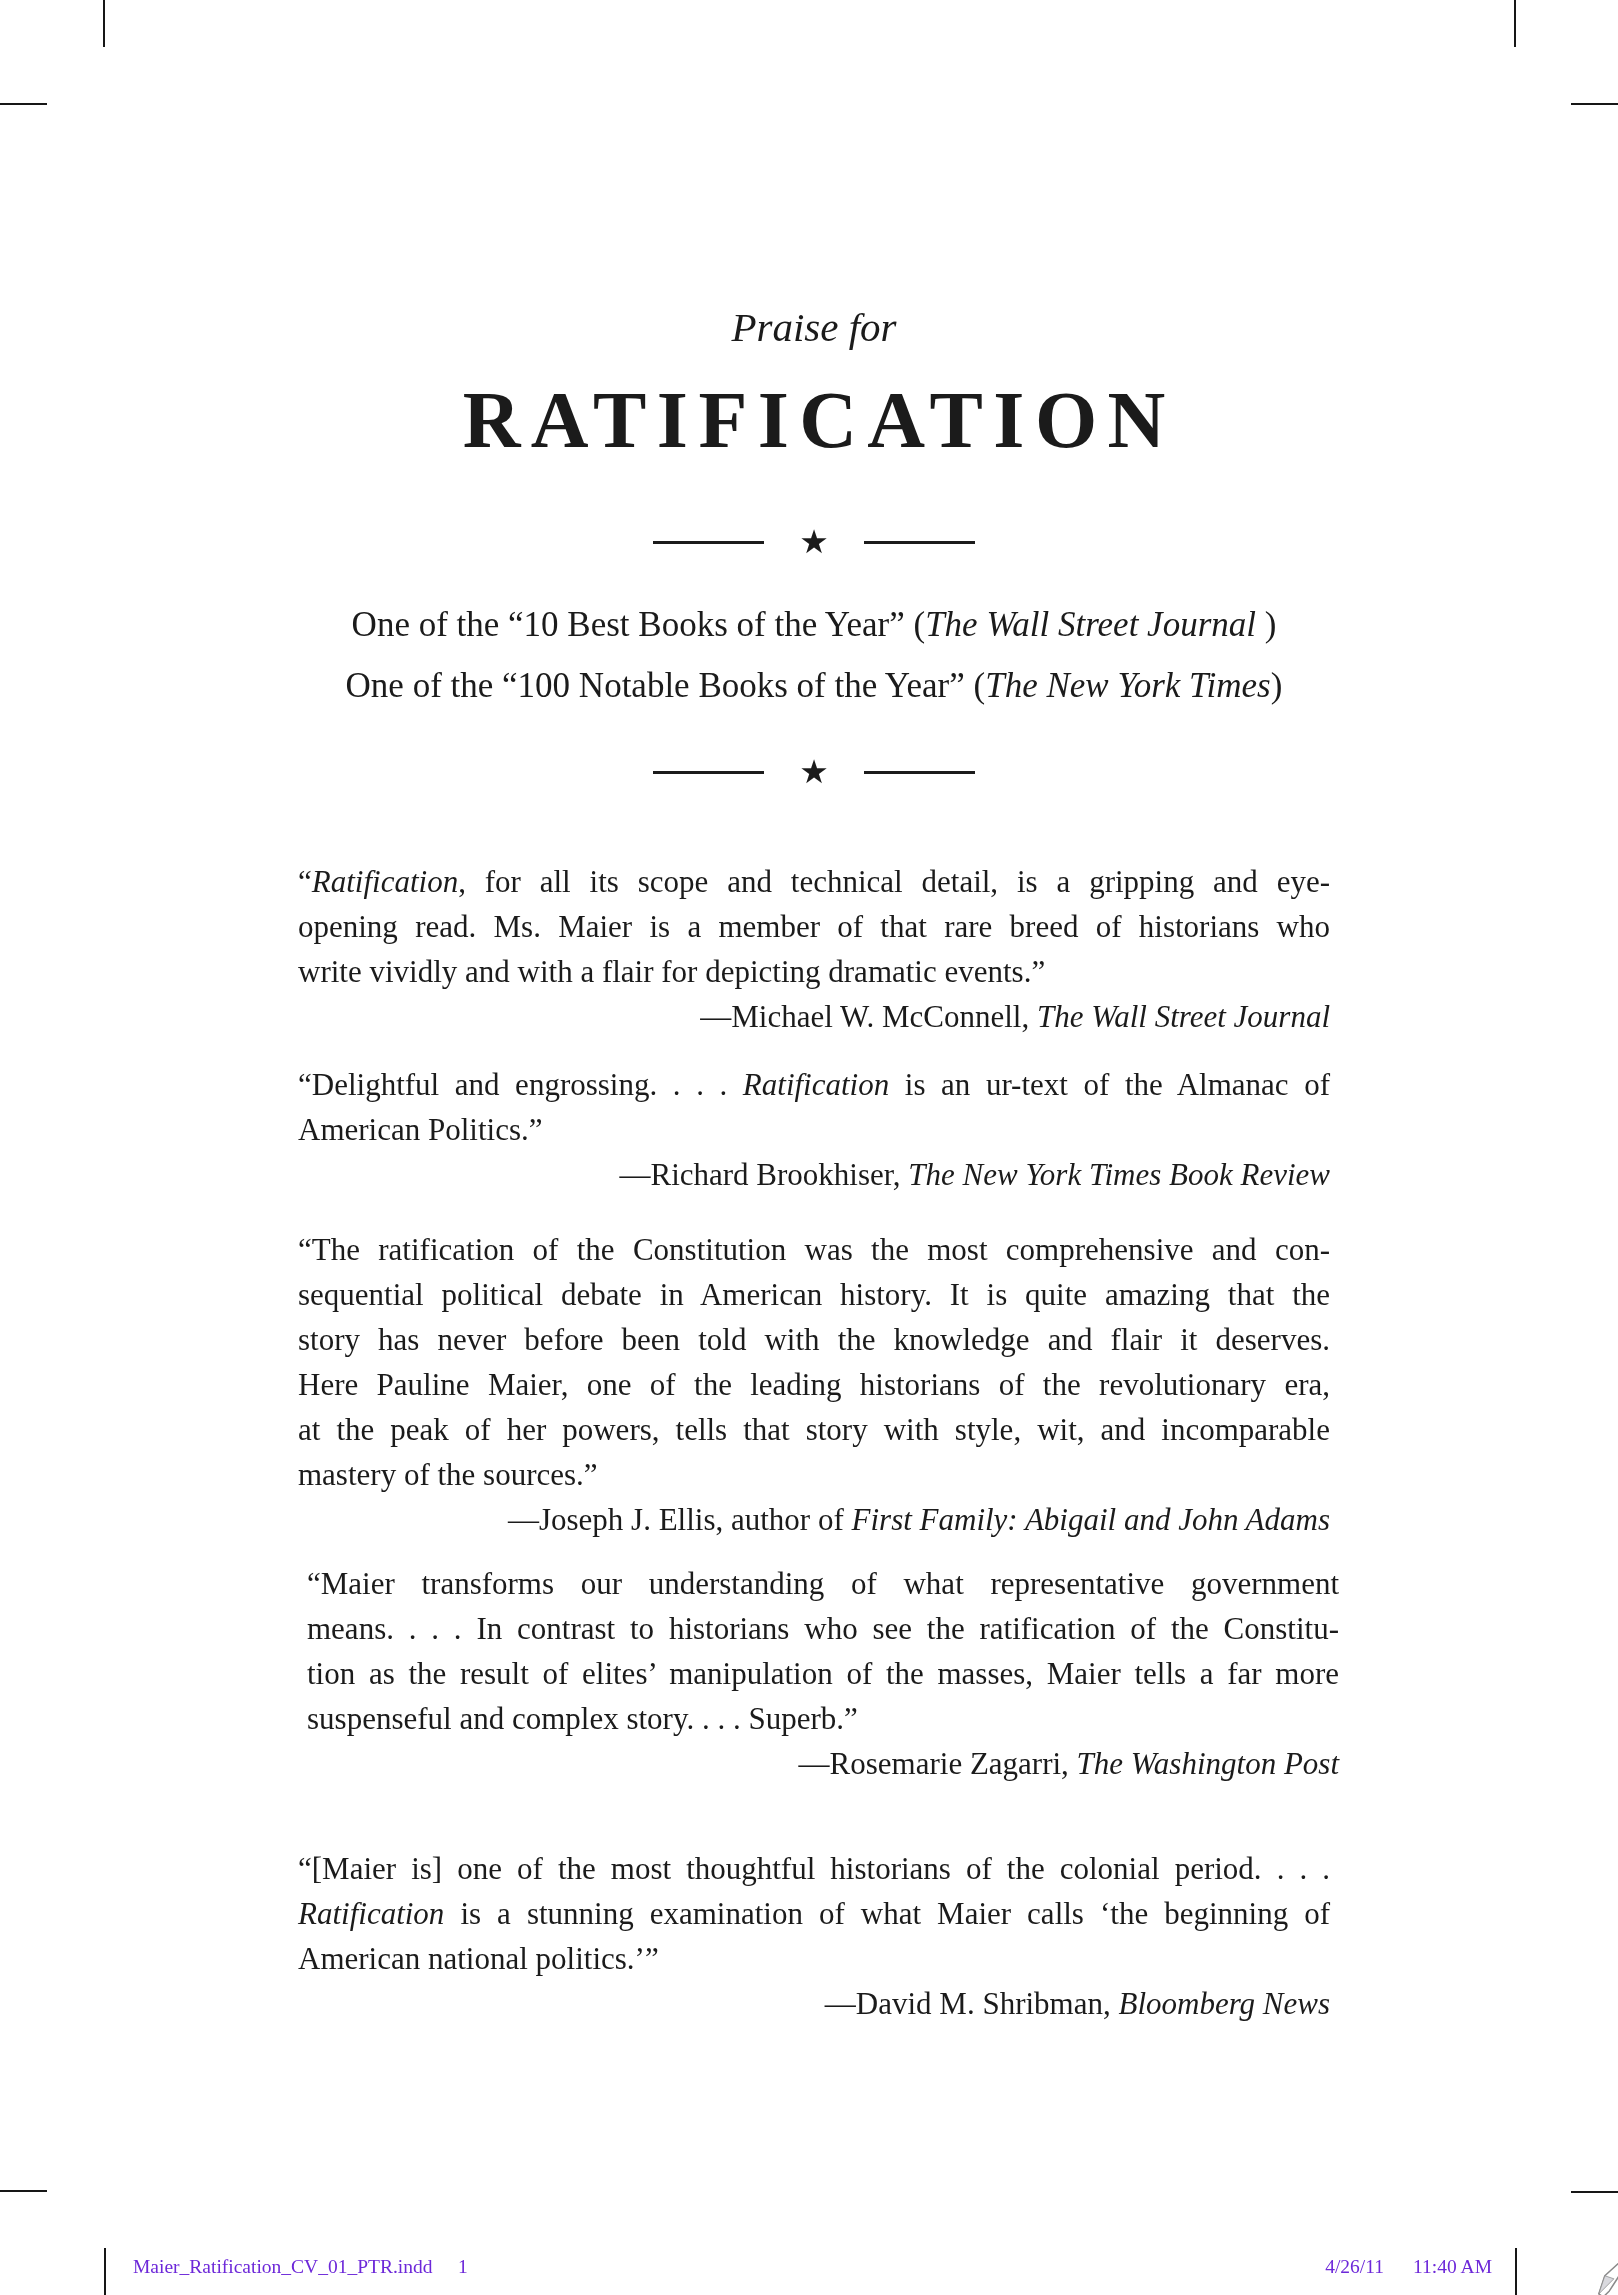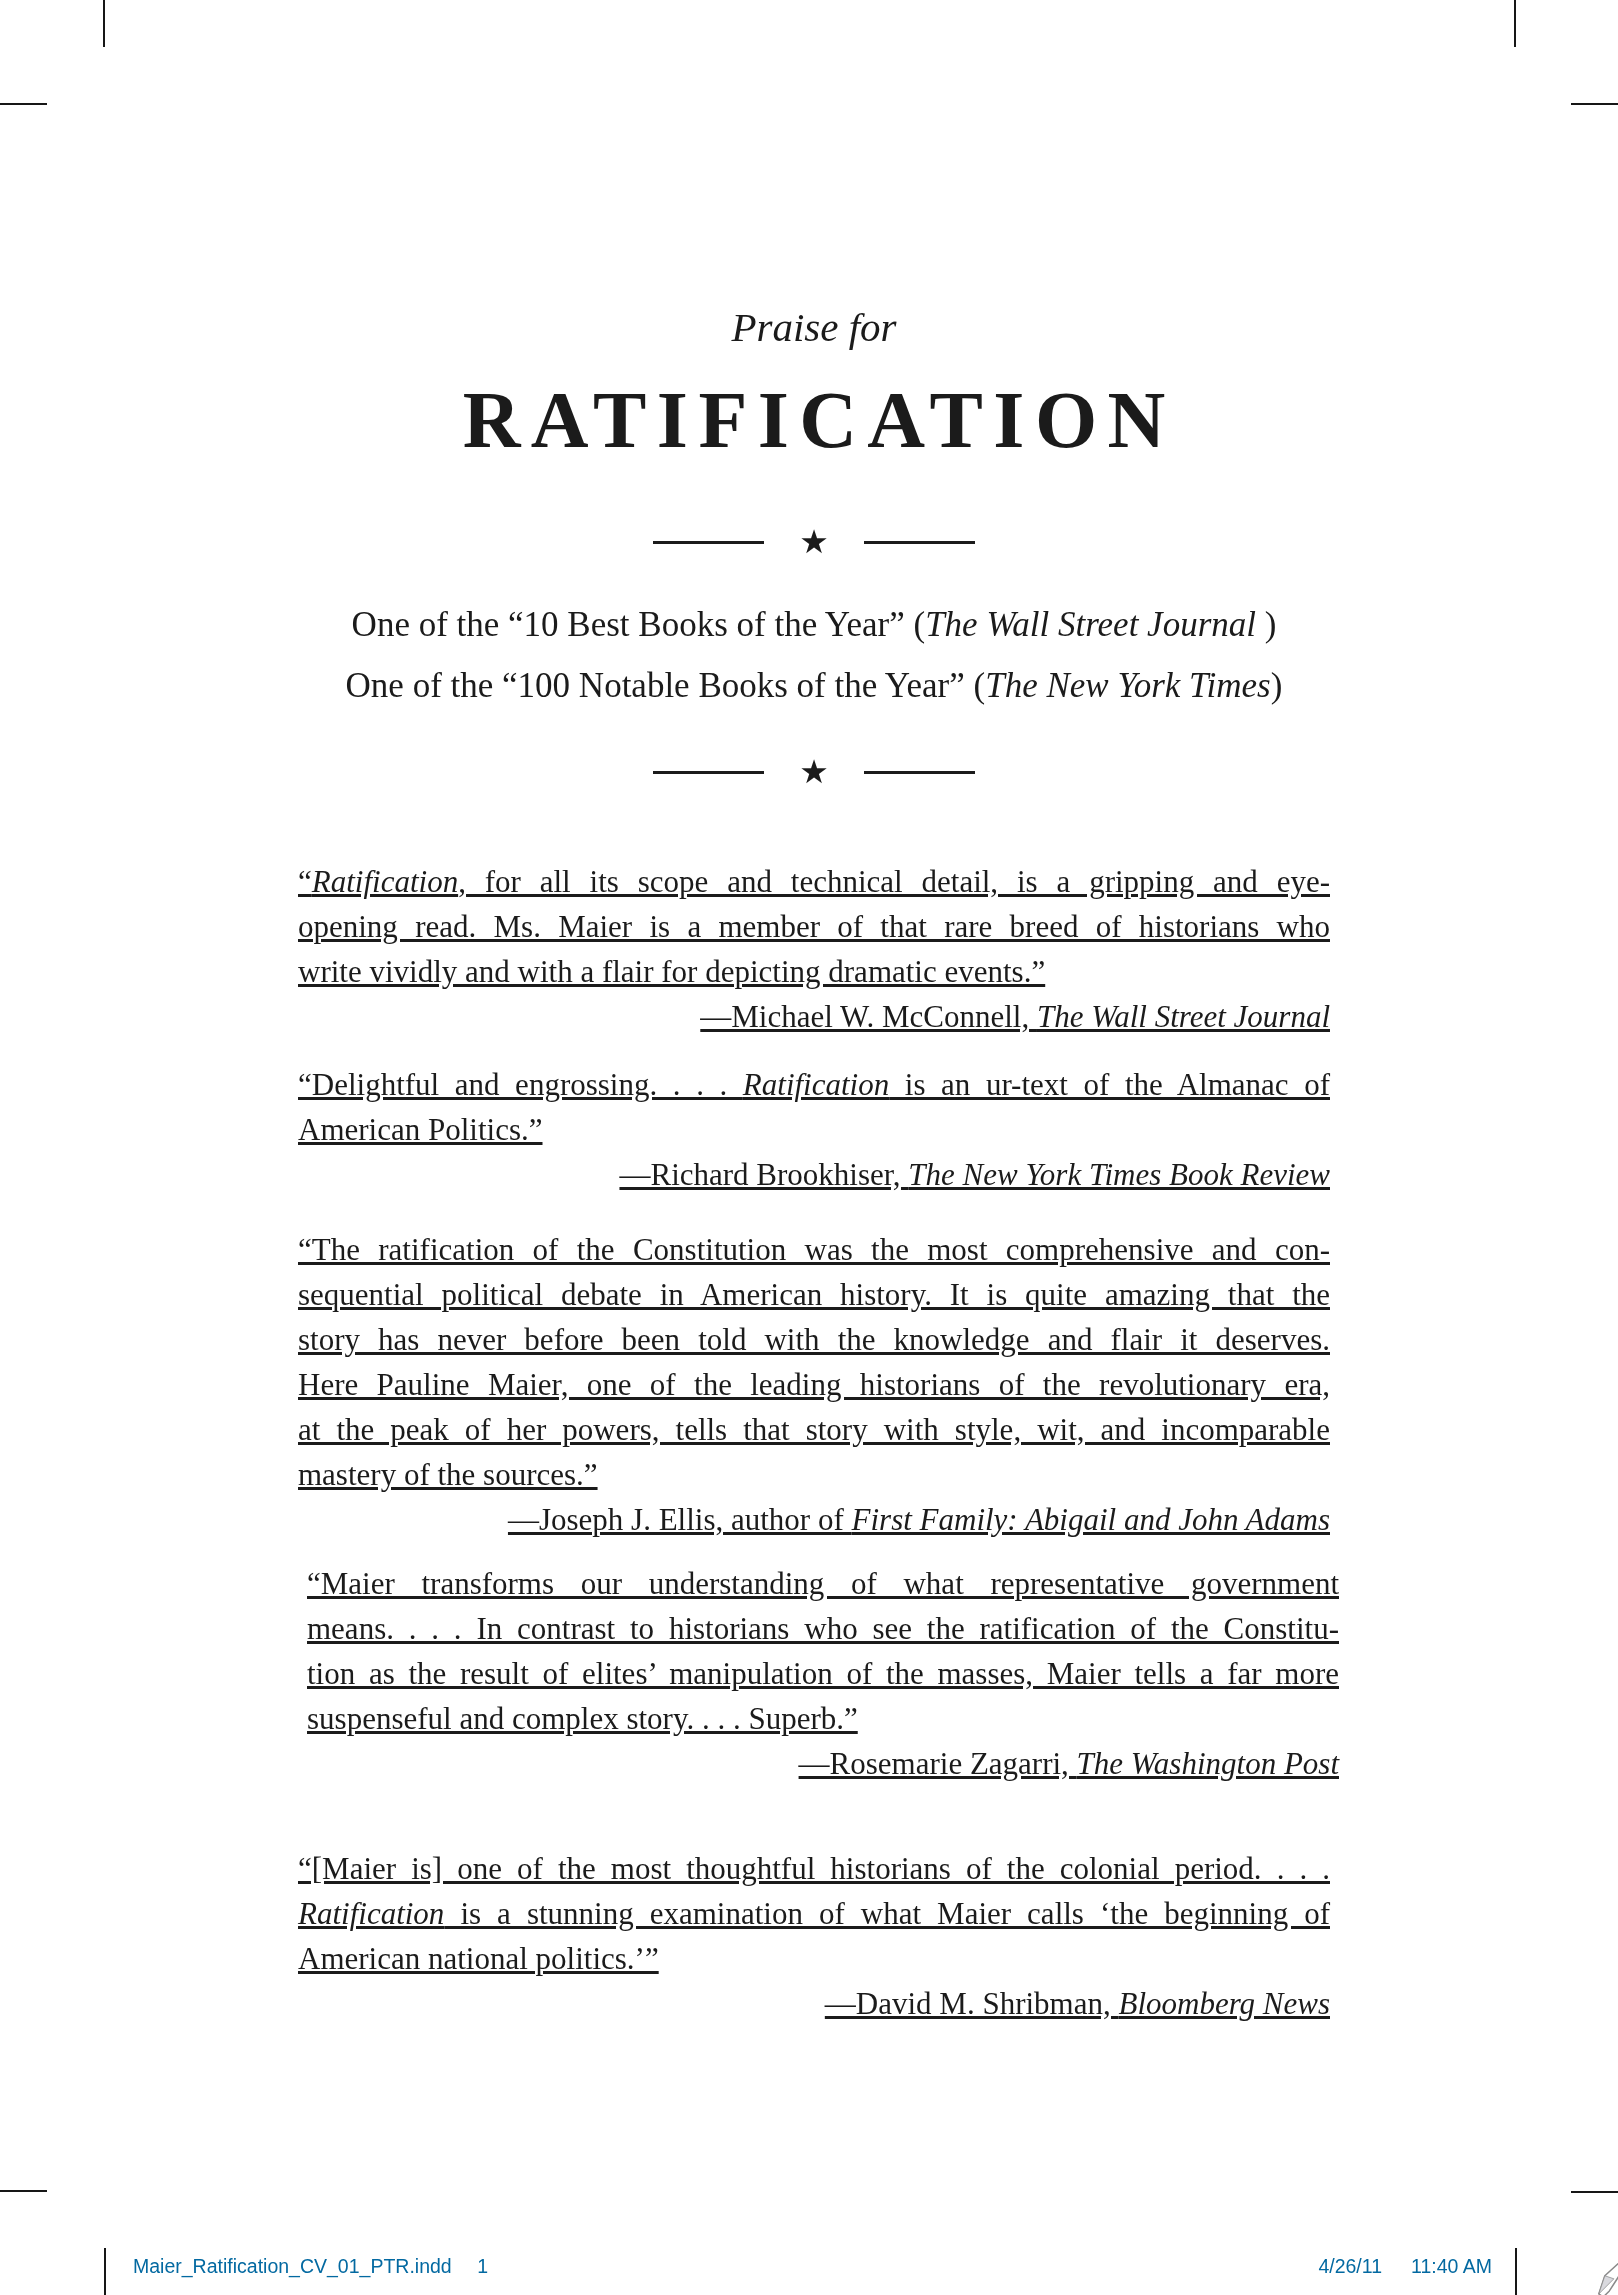--- a/index.html
+++ b/index.html
@@ -34,35 +34,35 @@
   .divider .star{font-size:33px;line-height:33px;}
   .divider-1{top:526px;}
   .divider-2{top:756px;}
   .accolade{
     position:absolute;width:100%;text-align:center;
     font-size:35px;line-height:45px;
     font-variant-numeric:oldstyle-nums;
   }
   .accolade-a{top:602px;}
   .accolade-b{top:663px;}
-  .quote{position:absolute;width:100%;text-decoration:underline;}
+  .quote{position:absolute;width:100%;}
   .q-line{font-size:31px;line-height:45px;}
   .q-line.just{text-align:justify;text-align-last:justify;}
   .attribution{font-size:31px;line-height:45px;text-align:right;}
   .it{font-style:italic;}
   .q1{top:859px;}
   .q2{top:1062px;}
   .q3{top:1227px;}
   .q4{top:1561px;margin-left:9px;}
   .q5{top:1846px;}
   
   .slug{
     position:absolute;top:2254px;
-    font-family:Liberation Sans, sans-serif;
-    font-size:19.5px;line-height:25.6px;color:#0369a1;
+    font-family:Liberation Serif, serif;
+    font-size:19.5px;line-height:25.6px;color:#6d28d9;
     display:flex;gap:25.6px;white-space:nowrap;align-items:flex-end;
   }
   .slug-left{left:133px;}
   .slug-right{right:126px;gap:29px;}
   .cursor{position:absolute;left:1570px;top:2247px;width:53px;height:53px;}
 </style>
 </head>
 <body>
 
 <div class="page">

